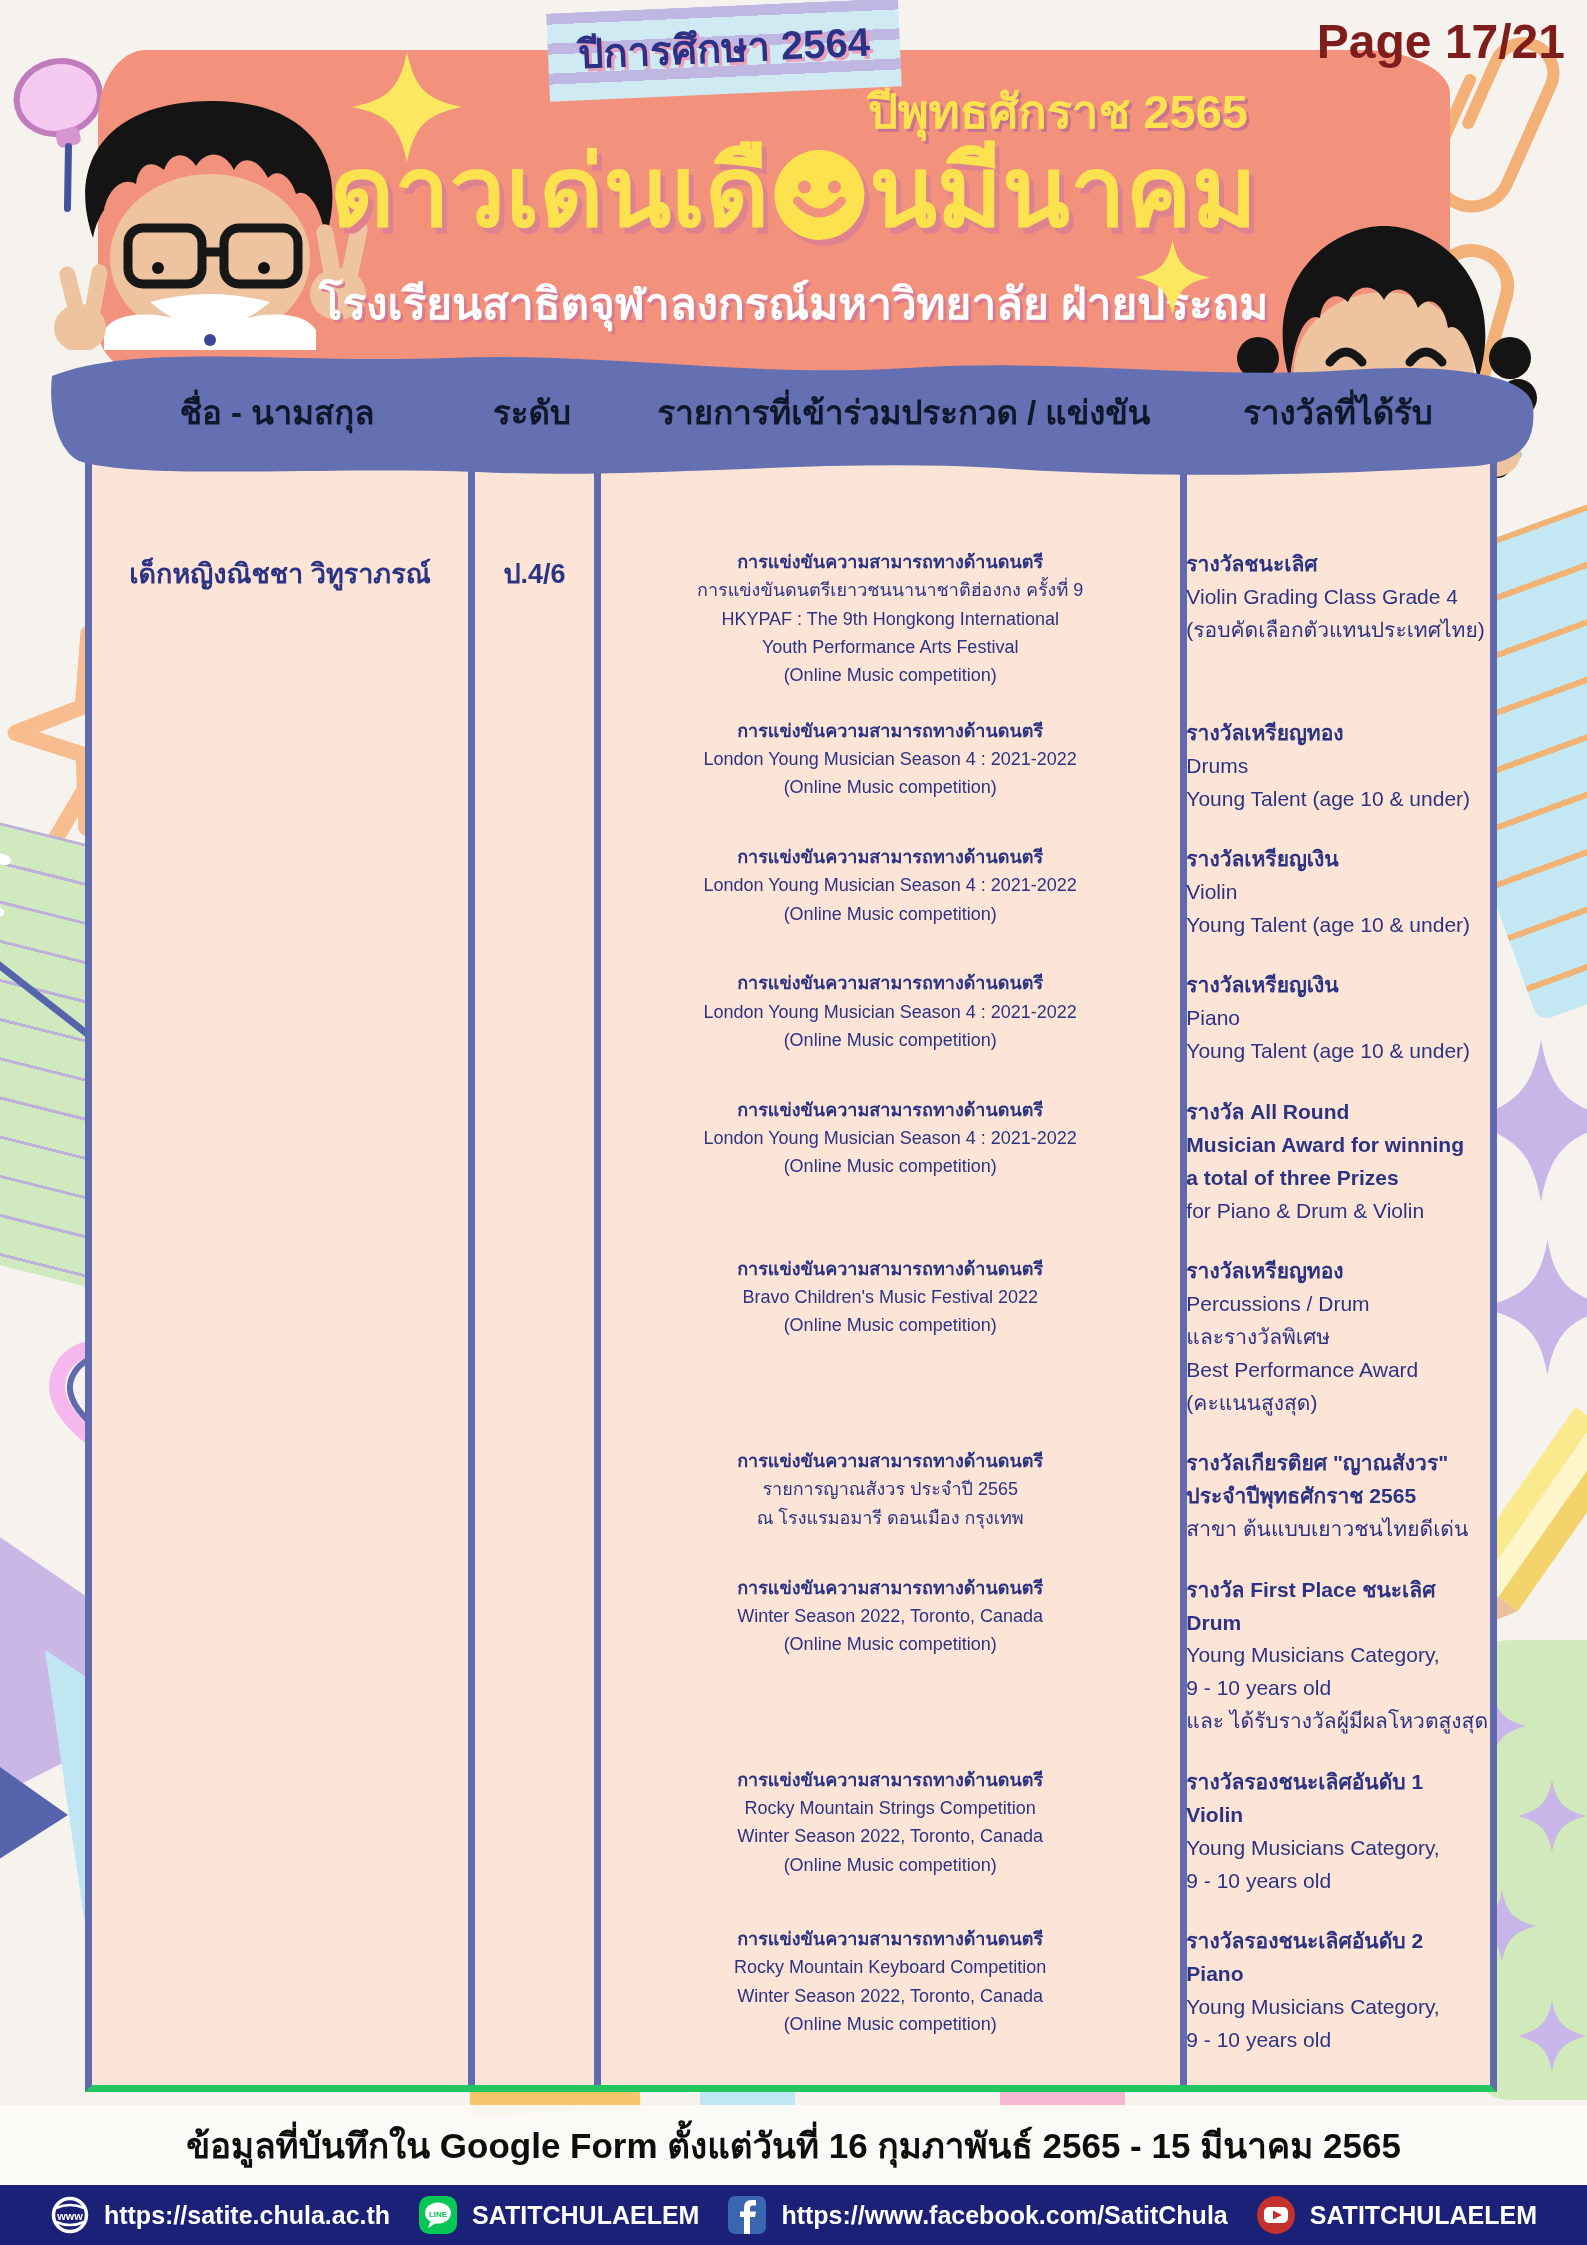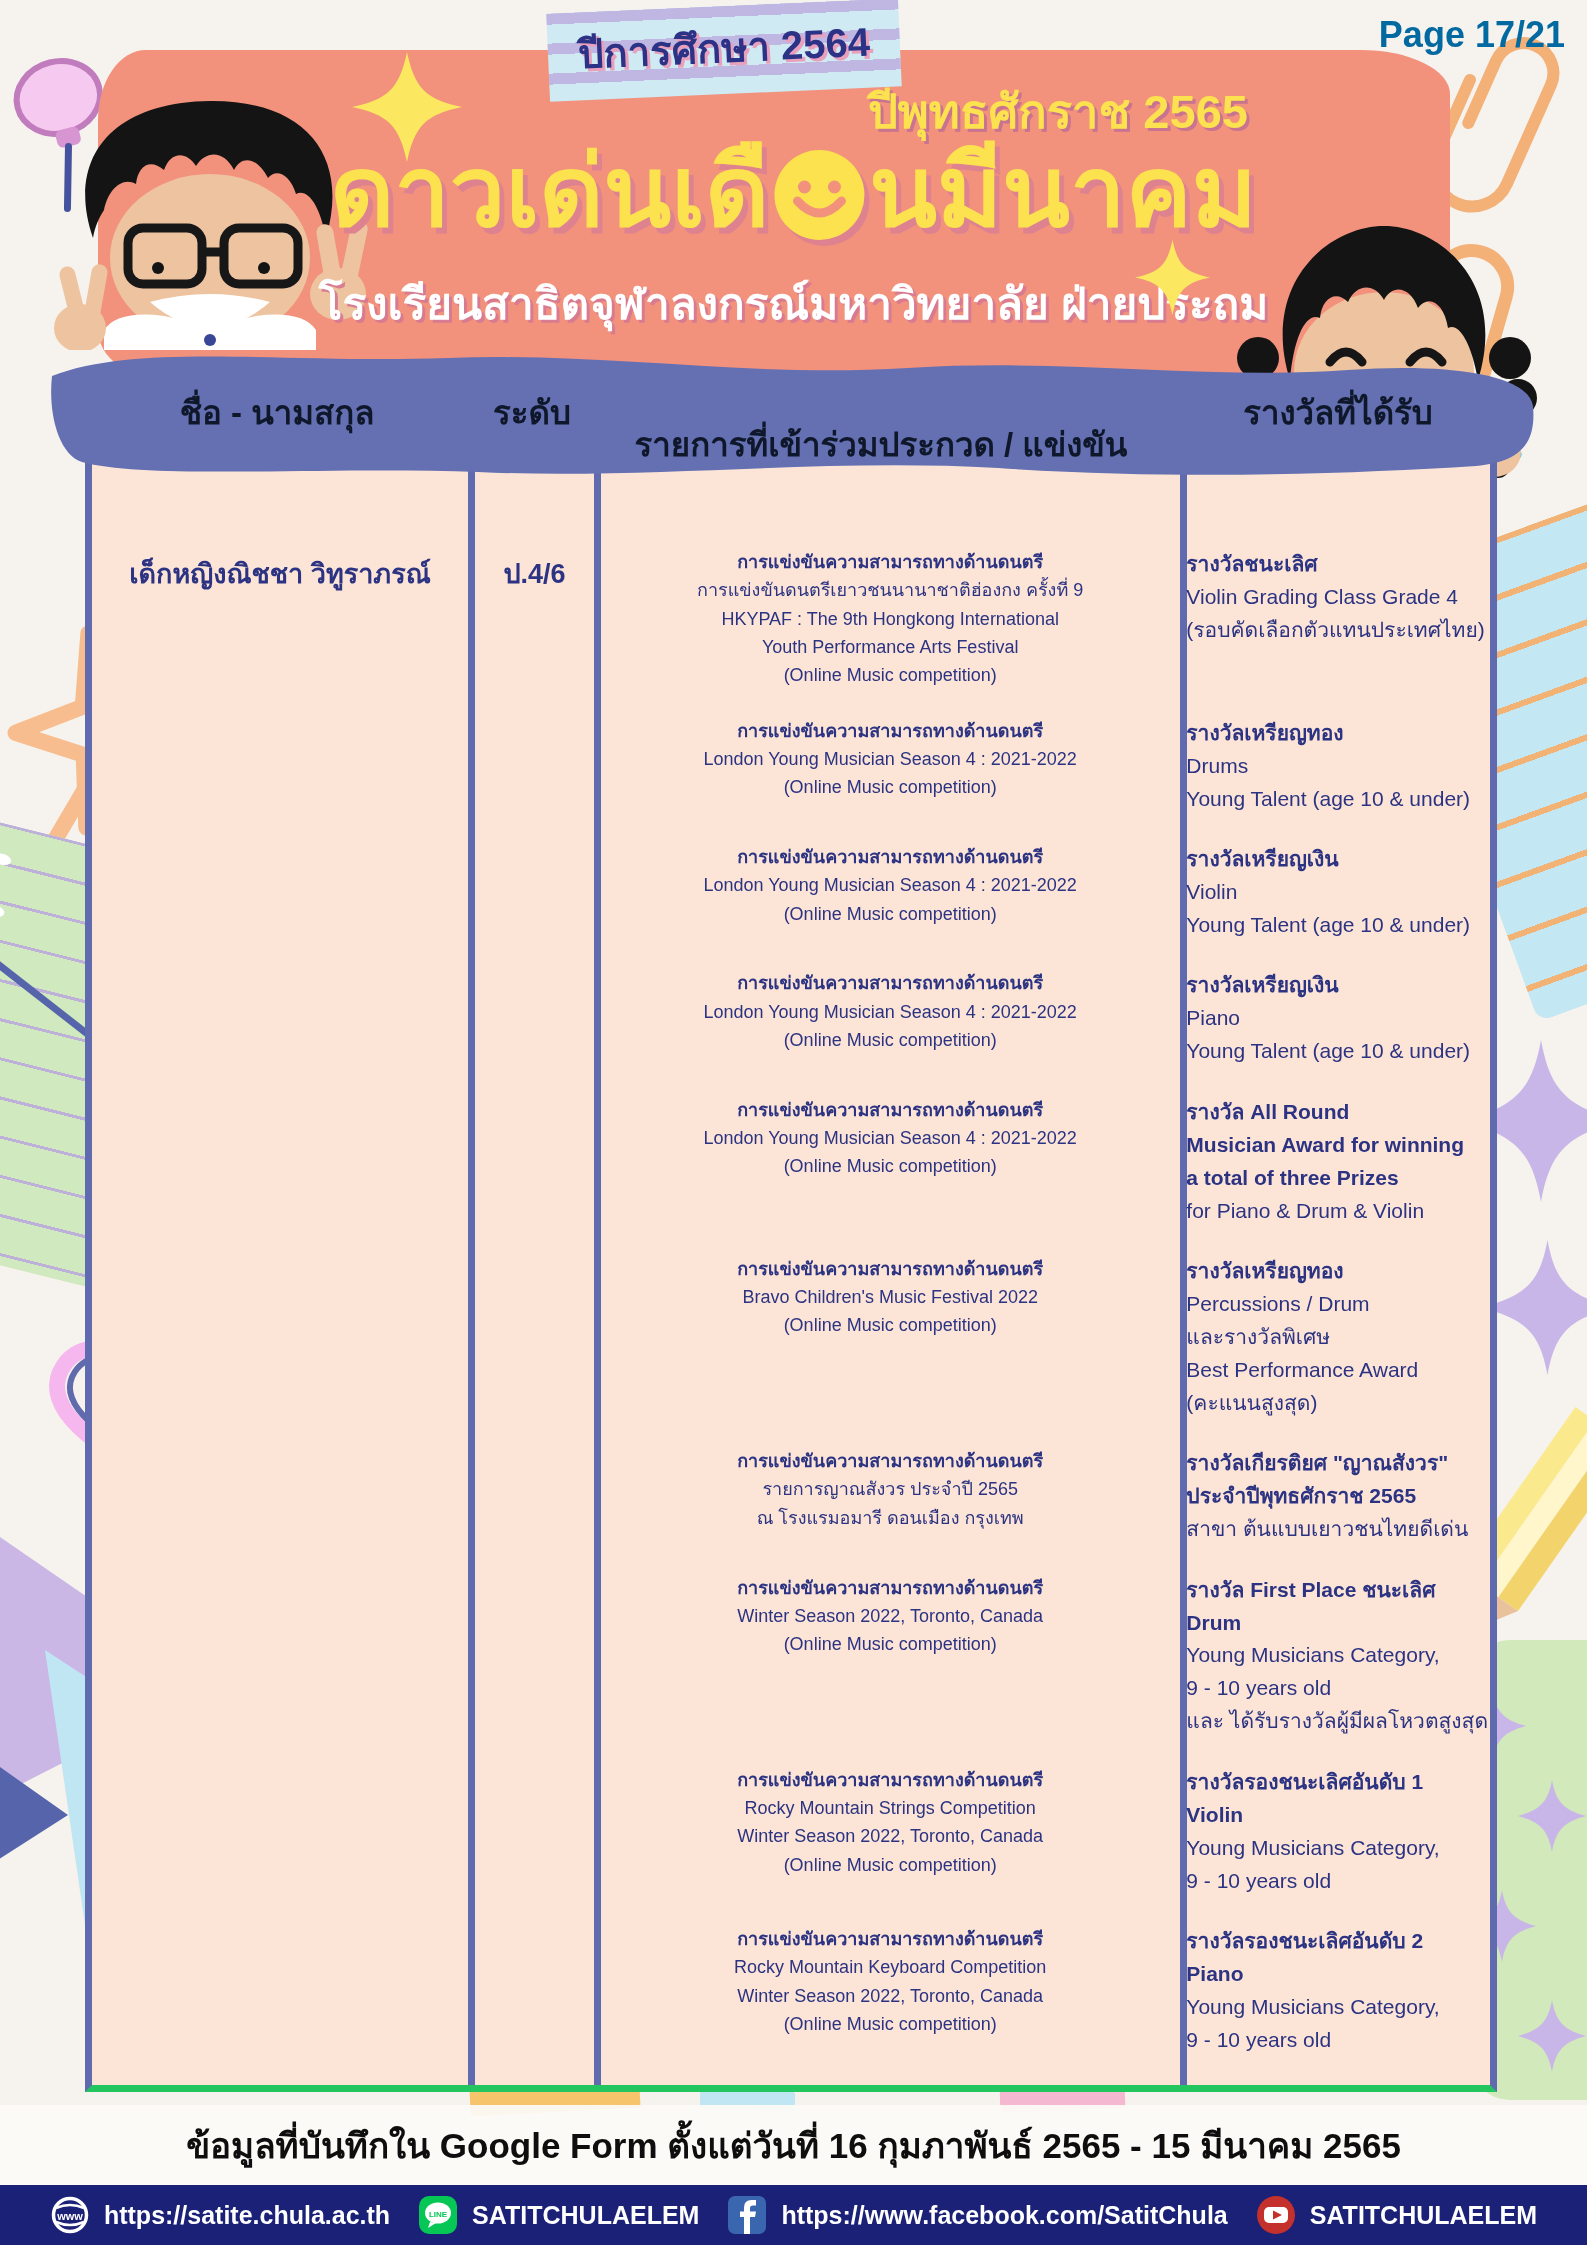--- a/index.html
+++ b/index.html
@@ -20,21 +20,21 @@
     display:flex;align-items:center;justify-content:center;}
   .sliver{position:absolute;z-index:0;border-radius:4px;}
 
   
   .salmon-banner{position:absolute;left:98px;top:50px;width:1352px;height:330px;background:#f2917c;z-index:2;
     border-radius:48px 90px 36px 70px / 70px 44px 80px 50px;}
   .year-badge{position:absolute;left:548px;top:6px;z-index:4;transform:rotate(-2.5deg);
     padding:10px 30px 14px;background:#cfeaf3;
     background-image:repeating-linear-gradient(180deg, rgba(186,166,221,.75) 0 11px, transparent 11px 30px);
     font-size:40px;font-weight:800;color:#2c3286;text-shadow:3px 3px 0 #e9a0bd;}
-  .page-label{position:absolute;right:22px;top:14px;z-index:4;font-size:36px;font-weight:800;color:#0369a1;}
+  .page-label{position:absolute;right:22px;top:14px;z-index:4;font-size:48px;font-weight:800;color:#7f1d1d;}
   .buddhist-year{position:absolute;left:868px;top:74px;z-index:4;font-size:47px;font-weight:800;color:#fbe24e;
     text-shadow:3px 3px 0 #c8738f;}
   .main-title{position:absolute;left:50%;top:112px;transform:translateX(-50%);z-index:4;display:flex;align-items:center;
     white-space:nowrap;font-size:99px;font-weight:800;color:#fbe24e;text-shadow:5px 6px 0 #df8290;}
   .smiley{display:inline-block;width:92px;height:92px;margin:0 4px;vertical-align:middle;position:relative;top:4px;
     filter:drop-shadow(5px 6px 0 #df8290);}
   .subtitle{position:absolute;left:50%;top:268px;transform:translateX(-50%);z-index:4;white-space:nowrap;
     font-size:44px;font-weight:800;color:#ffffff;text-shadow:3px 3px 0 rgba(214,122,146,.95);}
   .sparkle{position:absolute;z-index:4;}
   .character{position:absolute;z-index:3;}
@@ -455,21 +455,21 @@
         </div>
       </div>
     </div>
   </div>
 
   <svg class="band-svg" width="1530" height="170" viewBox="0 0 1530 170">
     <path d="M24,54 C110,20 260,42 420,36 C580,30 720,56 880,46 C1040,36 1180,58 1320,48 C1420,41 1500,52 1505,84 C1508,118 1496,140 1448,144 C1320,152 1150,158 970,146 C790,136 620,158 450,150 C300,144 120,158 54,140 C30,132 20,90 24,54 Z" fill="#6470b2"></path>
   </svg>
   <div class="band-label" style="left:277px;">ชื่อ - นามสกุล</div>
   <div class="band-label" style="left:532px;">ระดับ</div>
-  <div class="band-label" style="left:881px;margin-top:32px;">รายการที่เข้าร่วมประกวด / แข่งขัน</div>
+  <div class="band-label" style="left:904px;">รายการที่เข้าร่วมประกวด / แข่งขัน</div>
   <div class="band-label" style="left:1338px;">รางวัลที่ได้รับ</div>
 
   <div class="footer-strip">
     <div class="footer-note">ข้อมูลที่บันทึกใน Google Form ตั้งแต่วันที่ 16 กุมภาพันธ์ 2565 - 15 มีนาคม 2565</div>
   </div>
 
   <div class="footer-bar">
     <div class="flink">
       <svg width="40" height="40" viewBox="0 0 40 40">
         <circle cx="20" cy="20" r="16.5" fill="none" stroke="#ffffff" stroke-width="3.5"></circle>

